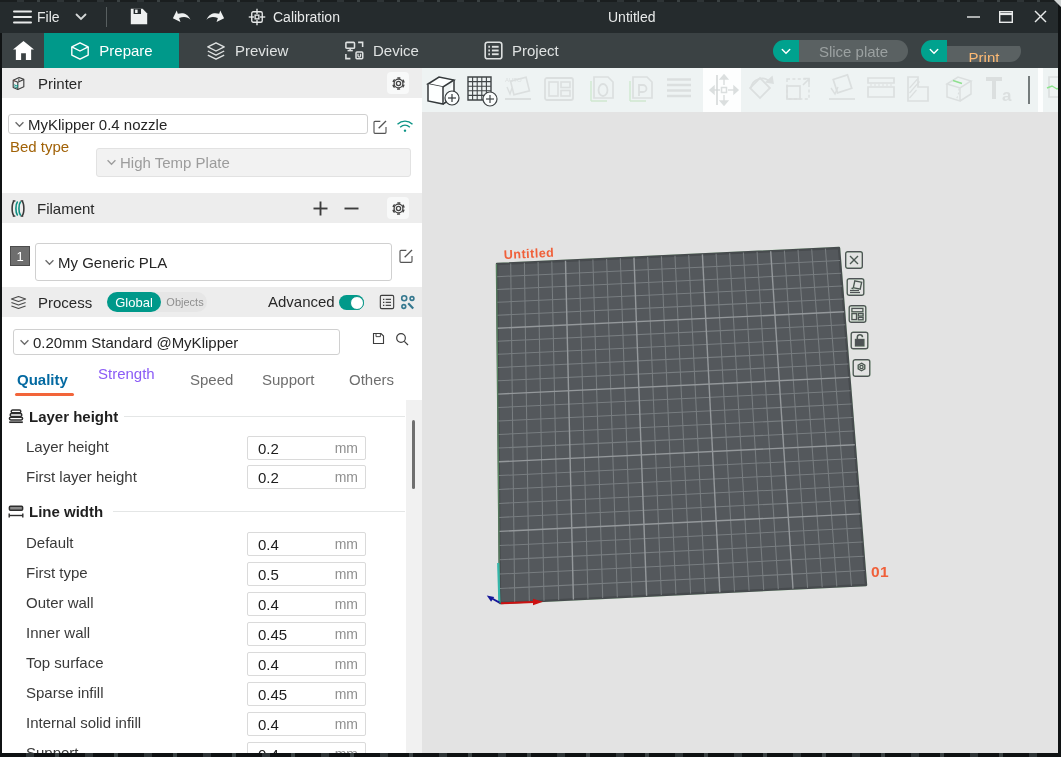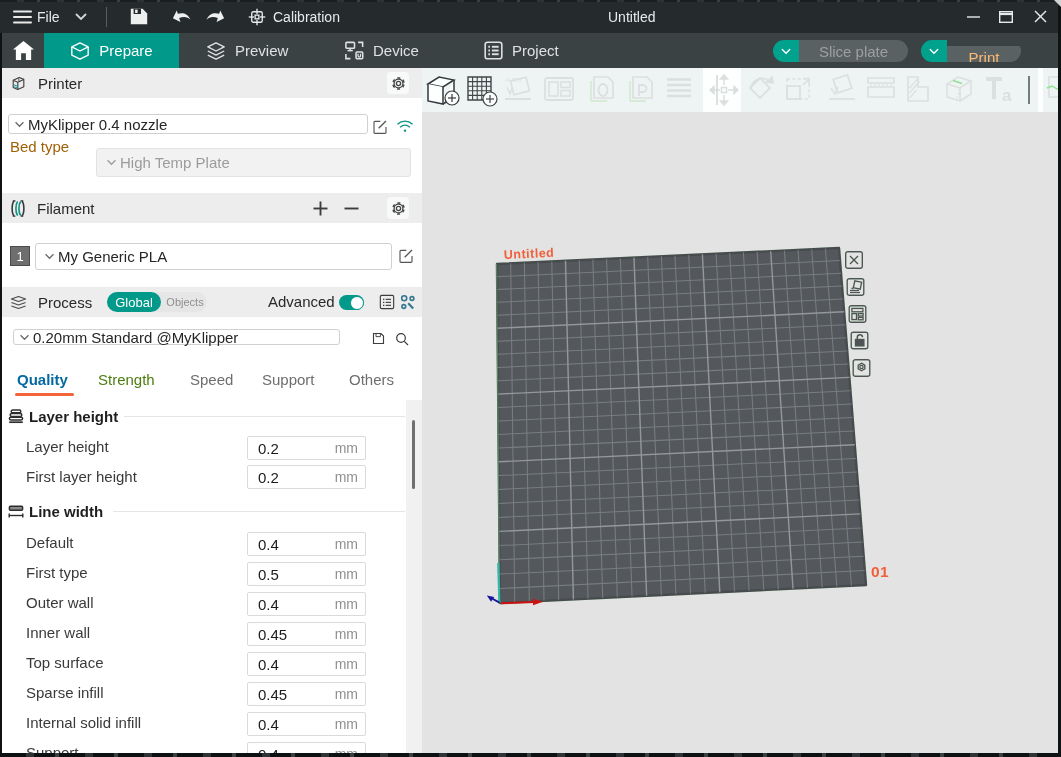--- a/index.html
+++ b/index.html
@@ -257,21 +257,21 @@
     <div class="abs" style="left:387px;top:4px;width:22px;height:22px;background:#f8f9f9;border-radius:4px"></div>
     <span class="abs" style="left:390px;top:7px">
           <svg width="17" height="17" viewBox="0 0 17 17" fill="none" stroke="#454545">
             <circle cx="8.5" cy="8.5" r="4.4" stroke-width="1.3"></circle>
             <circle cx="8.5" cy="8.5" r="5.6" stroke-width="1.5" stroke-dasharray="2.95 2.9" transform="rotate(12 8.5 8.5)"></circle>
             <circle cx="8.5" cy="8.5" r="2.1" stroke-width="1.3"></circle>
           </svg>
         </span>
   </div>
   <div class="abs" style="left:10px;top:178px;width:20px;height:20px;background:#6e6e6e;border:1px solid #4c4c4c;color:#fff;font-size:13px;display:flex;align-items:center;justify-content:center">1</div>
-  <div class="combo" style="left:35px;top:175px;width:357px;height:27px">
+  <div class="combo" style="left:35px;top:175px;width:357px;height:38px">
     <span class="chev" style="margin-left:8px">
           <svg width="11" height="7" viewBox="0 0 12 8">
             <path d="M1.5 1.5 L6 6 L10.5 1.5" fill="none" stroke="#6a6a6a" stroke-width="1.5"></path>
           </svg>
         </span>
     My Generic PLA
   </div>
   <span class="abs" style="left:398px;top:180px">
         <svg width="16" height="16" viewBox="0 0 24 24" fill="none" stroke="#555" stroke-width="1.7">
           <path d="M21 12 v8 a1.5 1.5 0 0 1 -1.5 1.5 h-15 a1.5 1.5 0 0 1 -1.5 -1.5 v-15 a1.5 1.5 0 0 1 1.5 -1.5 h8"></path>
@@ -309,21 +309,21 @@
         </span>
     <span class="abs" style="left:400px;top:7px">
           <svg width="15" height="16" viewBox="0 0 15 16" fill="none" stroke="#35788f" stroke-width="1.6">
             <circle cx="4.2" cy="4.2" r="2.5"></circle>
             <circle cx="12" cy="4.5" r="1.9"></circle>
             <circle cx="3.8" cy="12.5" r="1.9"></circle>
             <path d="M8.2 9.2 L13.2 14.4" stroke-width="2.2"></path>
           </svg>
         </span>
   </div>
-  <div class="combo" style="left:13px;top:261px;width:327px;height:16px">
+  <div class="combo" style="left:13px;top:261px;width:327px;height:26px">
     <span class="chev">
           <svg width="11" height="7" viewBox="0 0 12 8">
             <path d="M1.5 1.5 L6 6 L10.5 1.5" fill="none" stroke="#6a6a6a" stroke-width="1.5"></path>
           </svg>
         </span>
     0.20mm Standard @MyKlipper
   </div>
   <span class="abs" style="left:371px;top:263px">
         <svg width="15" height="15" viewBox="0 0 24 24" fill="none" stroke="#3d3d3d" stroke-width="1.8">
           <path d="M4 4 h12 l4 4 v12 h-16 z"></path>
@@ -333,21 +333,21 @@
   <span class="abs" style="left:394px;top:263px">
         <svg width="16" height="16" viewBox="0 0 24 24" fill="none" stroke="#3d3d3d" stroke-width="1.8">
           <circle cx="10.5" cy="10.5" r="6.5"></circle>
           <line x1="15.5" y1="15.5" x2="21" y2="21"></line>
         </svg>
       </span>
 
   <div class="abs" style="left:0;top:297px;width:420px;height:34px;font-size:15px">
     <span class="abs" style="left:17px;top:6px;font-weight:bold;color:#0369a1">Quality</span>
     <div class="abs" style="left:15px;top:28px;width:59px;height:3px;background:#f2653a;border-radius:2px"></div>
-    <span class="abs" style="left:98px;top:6px;color:#4d7c0f">Strength</span>
+    <span class="abs" style="left:98px;top:0;color:#8b5cf6">Strength</span>
     <span class="abs" style="left:190px;top:6px;color:#6e6e6e">Speed</span>
     <span class="abs" style="left:262px;top:6px;color:#6e6e6e">Support</span>
     <span class="abs" style="left:349px;top:6px;color:#6e6e6e">Others</span>
   </div>
 
   <div id="params" class="abs" style="left:0;top:331px;width:420px;height:356px">
 
     <div class="grouphead" style="left:8px;top:9px"><svg width="16" height="15" viewBox="0 0 16 15" fill="none" stroke="#2e2e2e" stroke-width="1.5">
             <rect x="3.2" y="1" width="9.6" height="2.8" rx="1.4"></rect>
             <rect x="2.2" y="4.6" width="11.6" height="2.8" rx="1.4"></rect>

